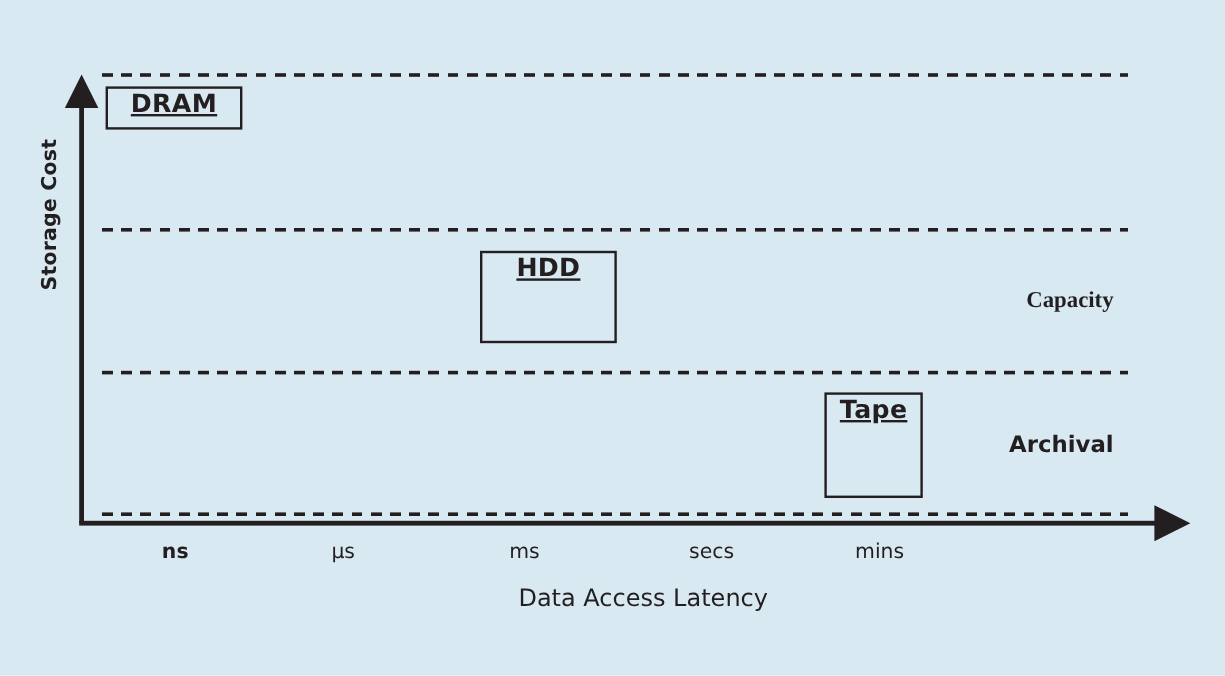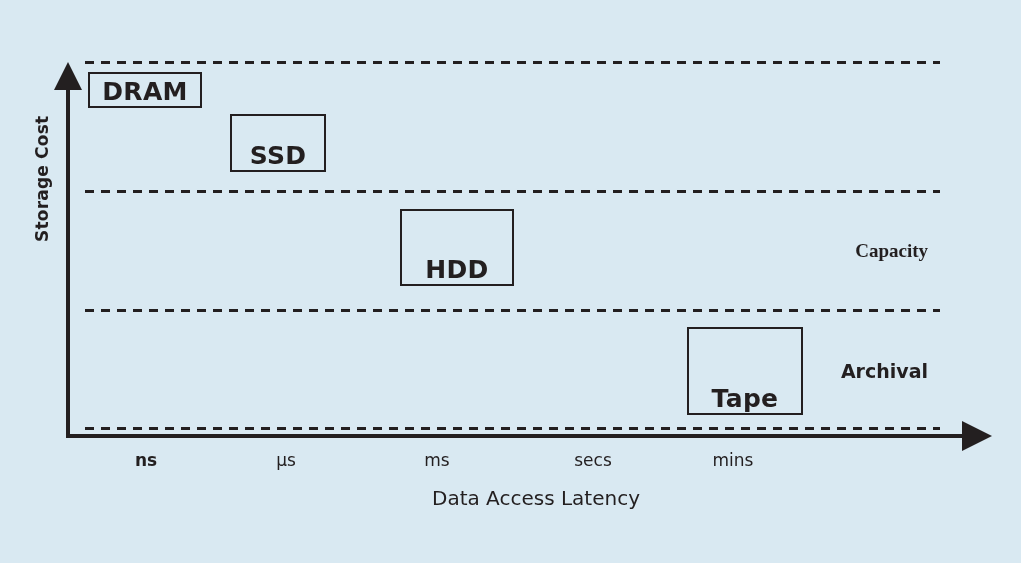--- a/index.html
+++ b/index.html
@@ -50,28 +50,29 @@
   #tick-0 { left:146px;font-weight:bold; }
   #tick-1 { left:286px; }
   #tick-2 { left:437px; }
   #tick-3 { left:593px; }
   #tick-4 { left:733px;text-align:right; }
 
   
   .device-box {
     position:absolute;
     border:2px solid #231f20;
-    display:flex; align-items:flex-end; justify-content:center;
-    font-size:25px; font-weight:600; letter-spacing:.3px;
+    display:flex; align-items:flex-start; justify-content:center;
+    font-size:21px; font-weight:600; letter-spacing:.3px;
     box-sizing:border-box;
+    text-decoration:underline;
   }
   #box-dram { left:88px;  top:72px;  width:114px; height:36px; }
   #box-ssd  { left:230px; top:114px; width:96px;  height:58px; }
   #box-hdd  { left:400px; top:209px; width:114px; height:77px; }
-  #box-tape { left:687px; top:327px; width:116px;  height:88px; }
+  #box-tape { left:687px; top:327px; width:82px;  height:88px; }
 
   
   .zone-label {
     position:absolute; right:93px; transform:translateY(-50%);
     font-size:19px; font-weight:600; white-space:nowrap;
   }
   #zone-0 { top:131px; }
   #zone-1 { top:251px;font-family:Liberation Serif, serif; }
   #zone-2 { top:371px; }
 </style>
@@ -97,23 +98,20 @@
 
   <div class="tick" id="tick-0">ns</div>
   <div class="tick" id="tick-1">µs</div>
   <div class="tick" id="tick-2">ms</div>
   <div class="tick" id="tick-3">secs</div>
   <div class="tick" id="tick-4">mins</div>
 
   <div class="device-box" id="box-dram">
     <span>DRAM</span>
   </div>
-  <div class="device-box" id="box-ssd">
-    <span>SSD</span>
-  </div>
   <div class="device-box" id="box-hdd">
     <span>HDD</span>
   </div>
   <div class="device-box" id="box-tape">
     <span>Tape</span>
   </div>
 
   <div class="zone-label" id="zone-1">Capacity</div>
   <div class="zone-label" id="zone-2">Archival</div>
 

